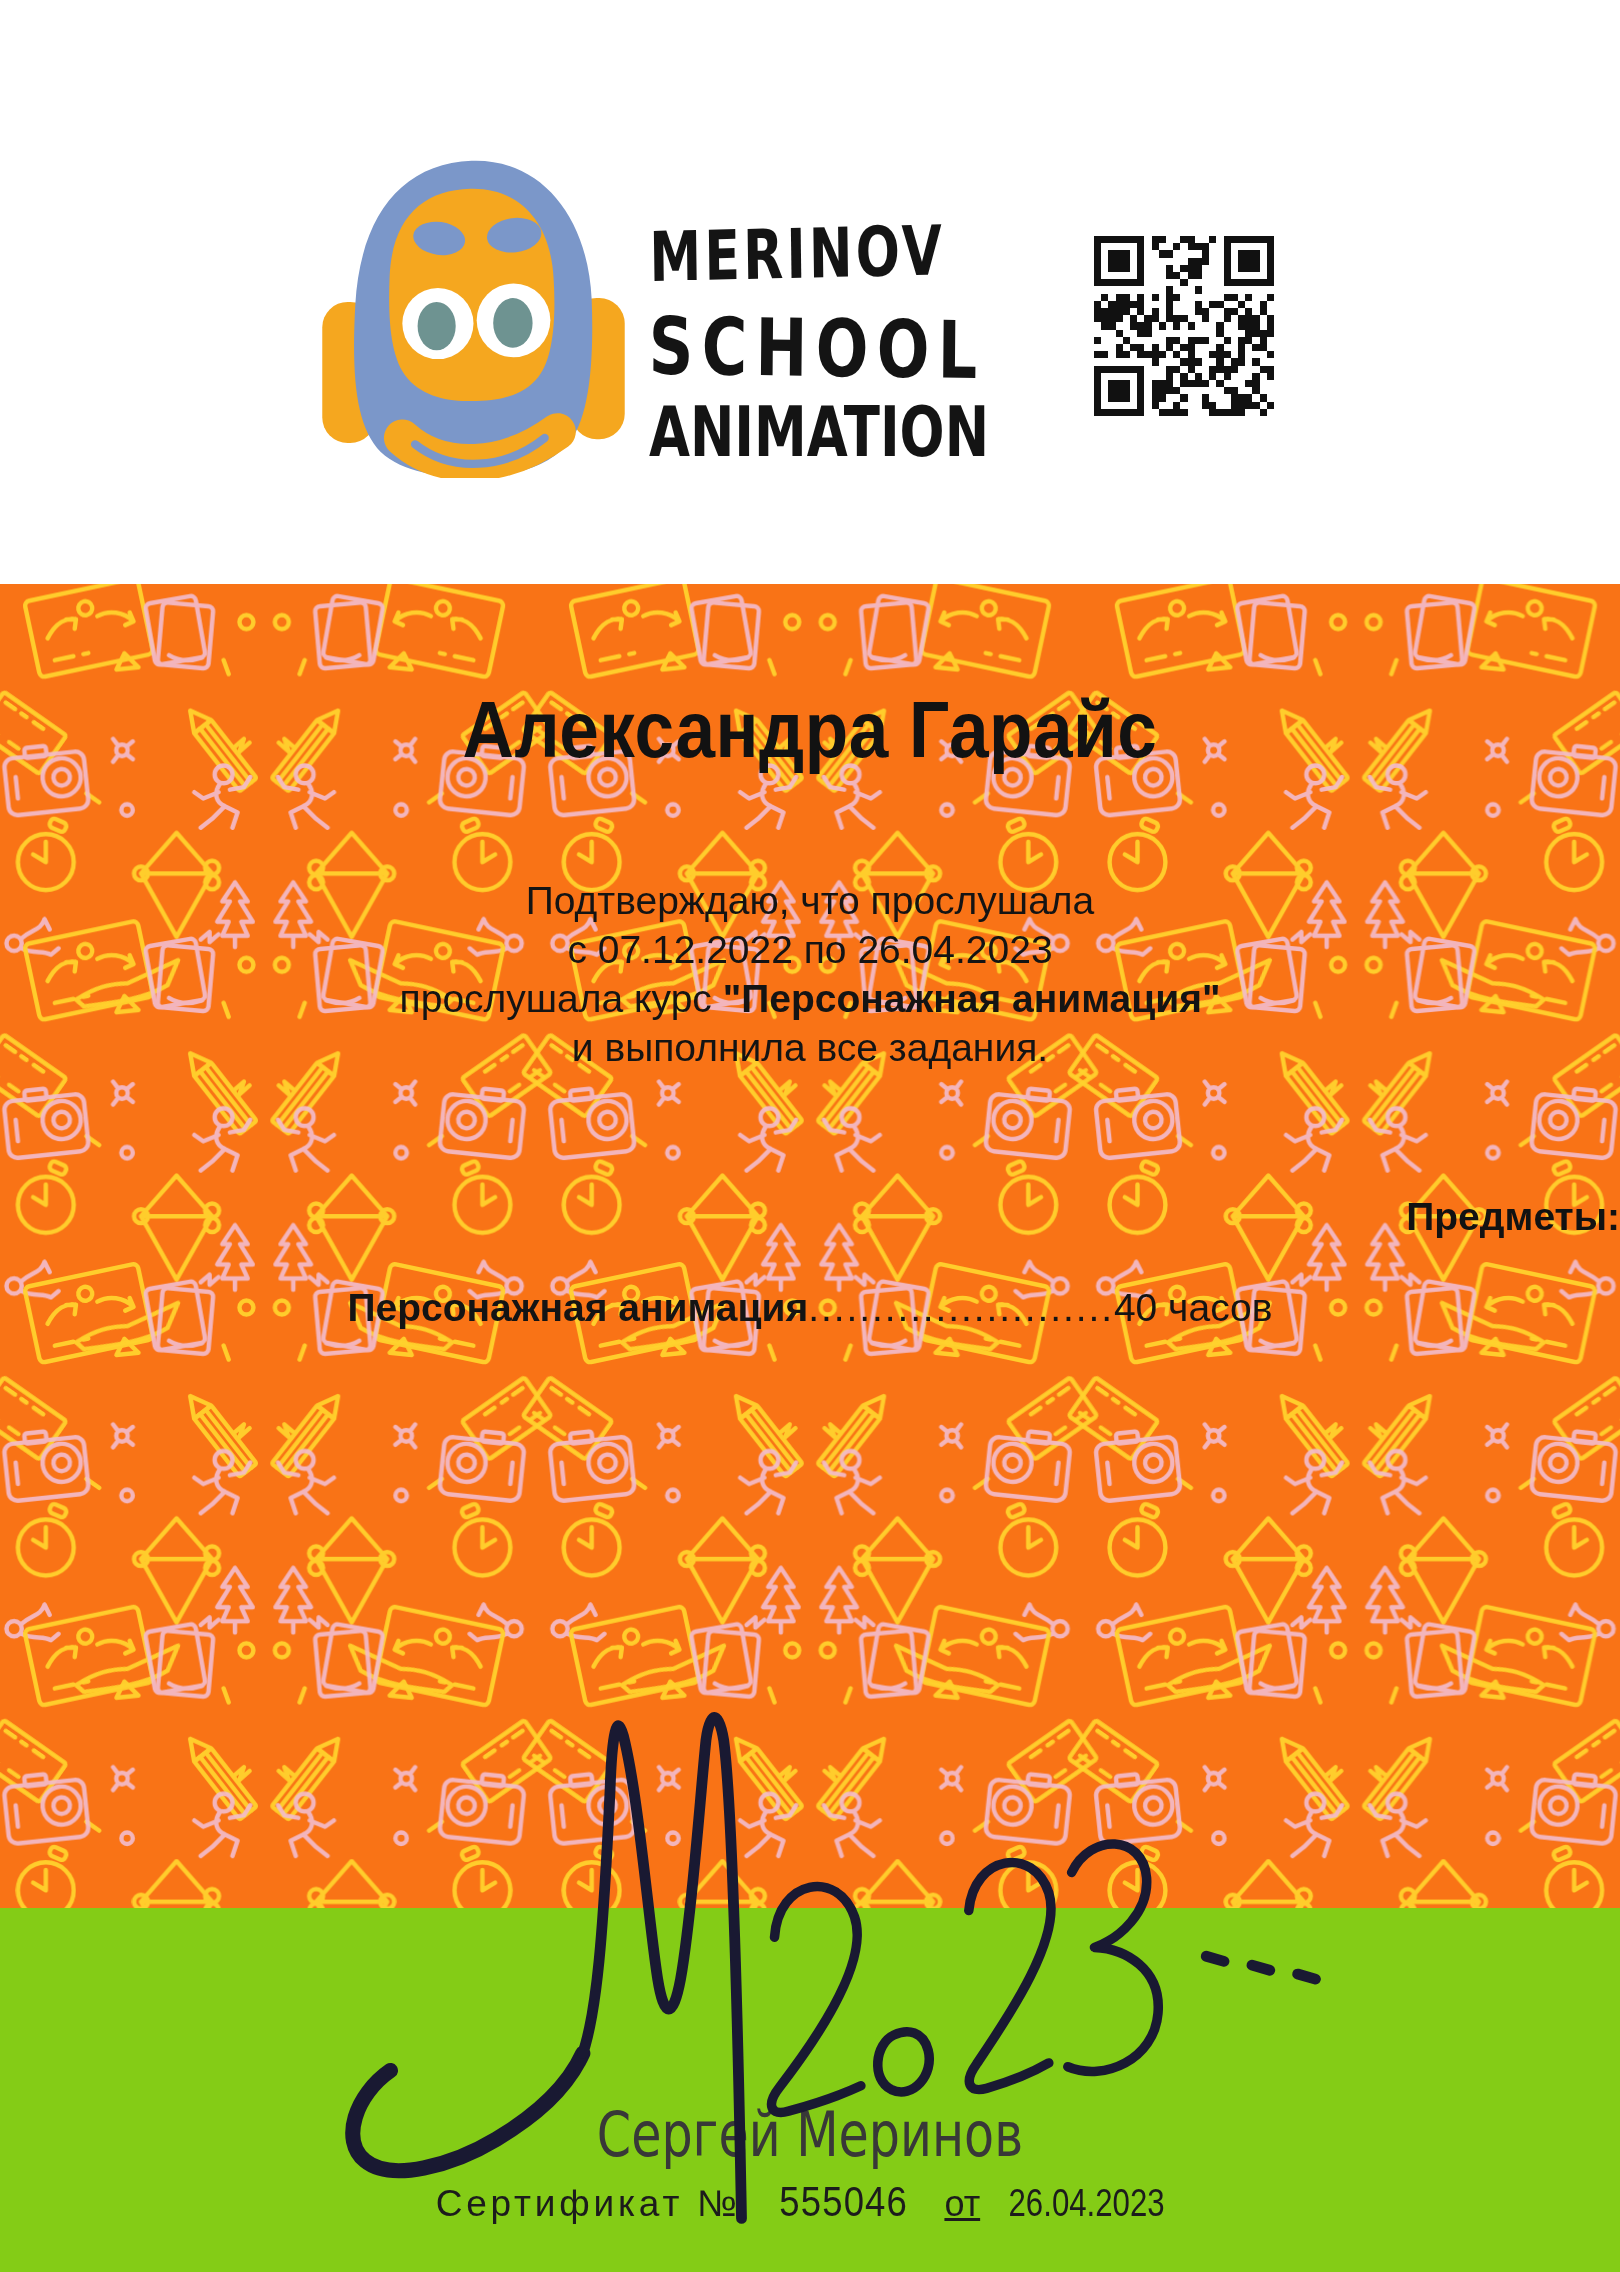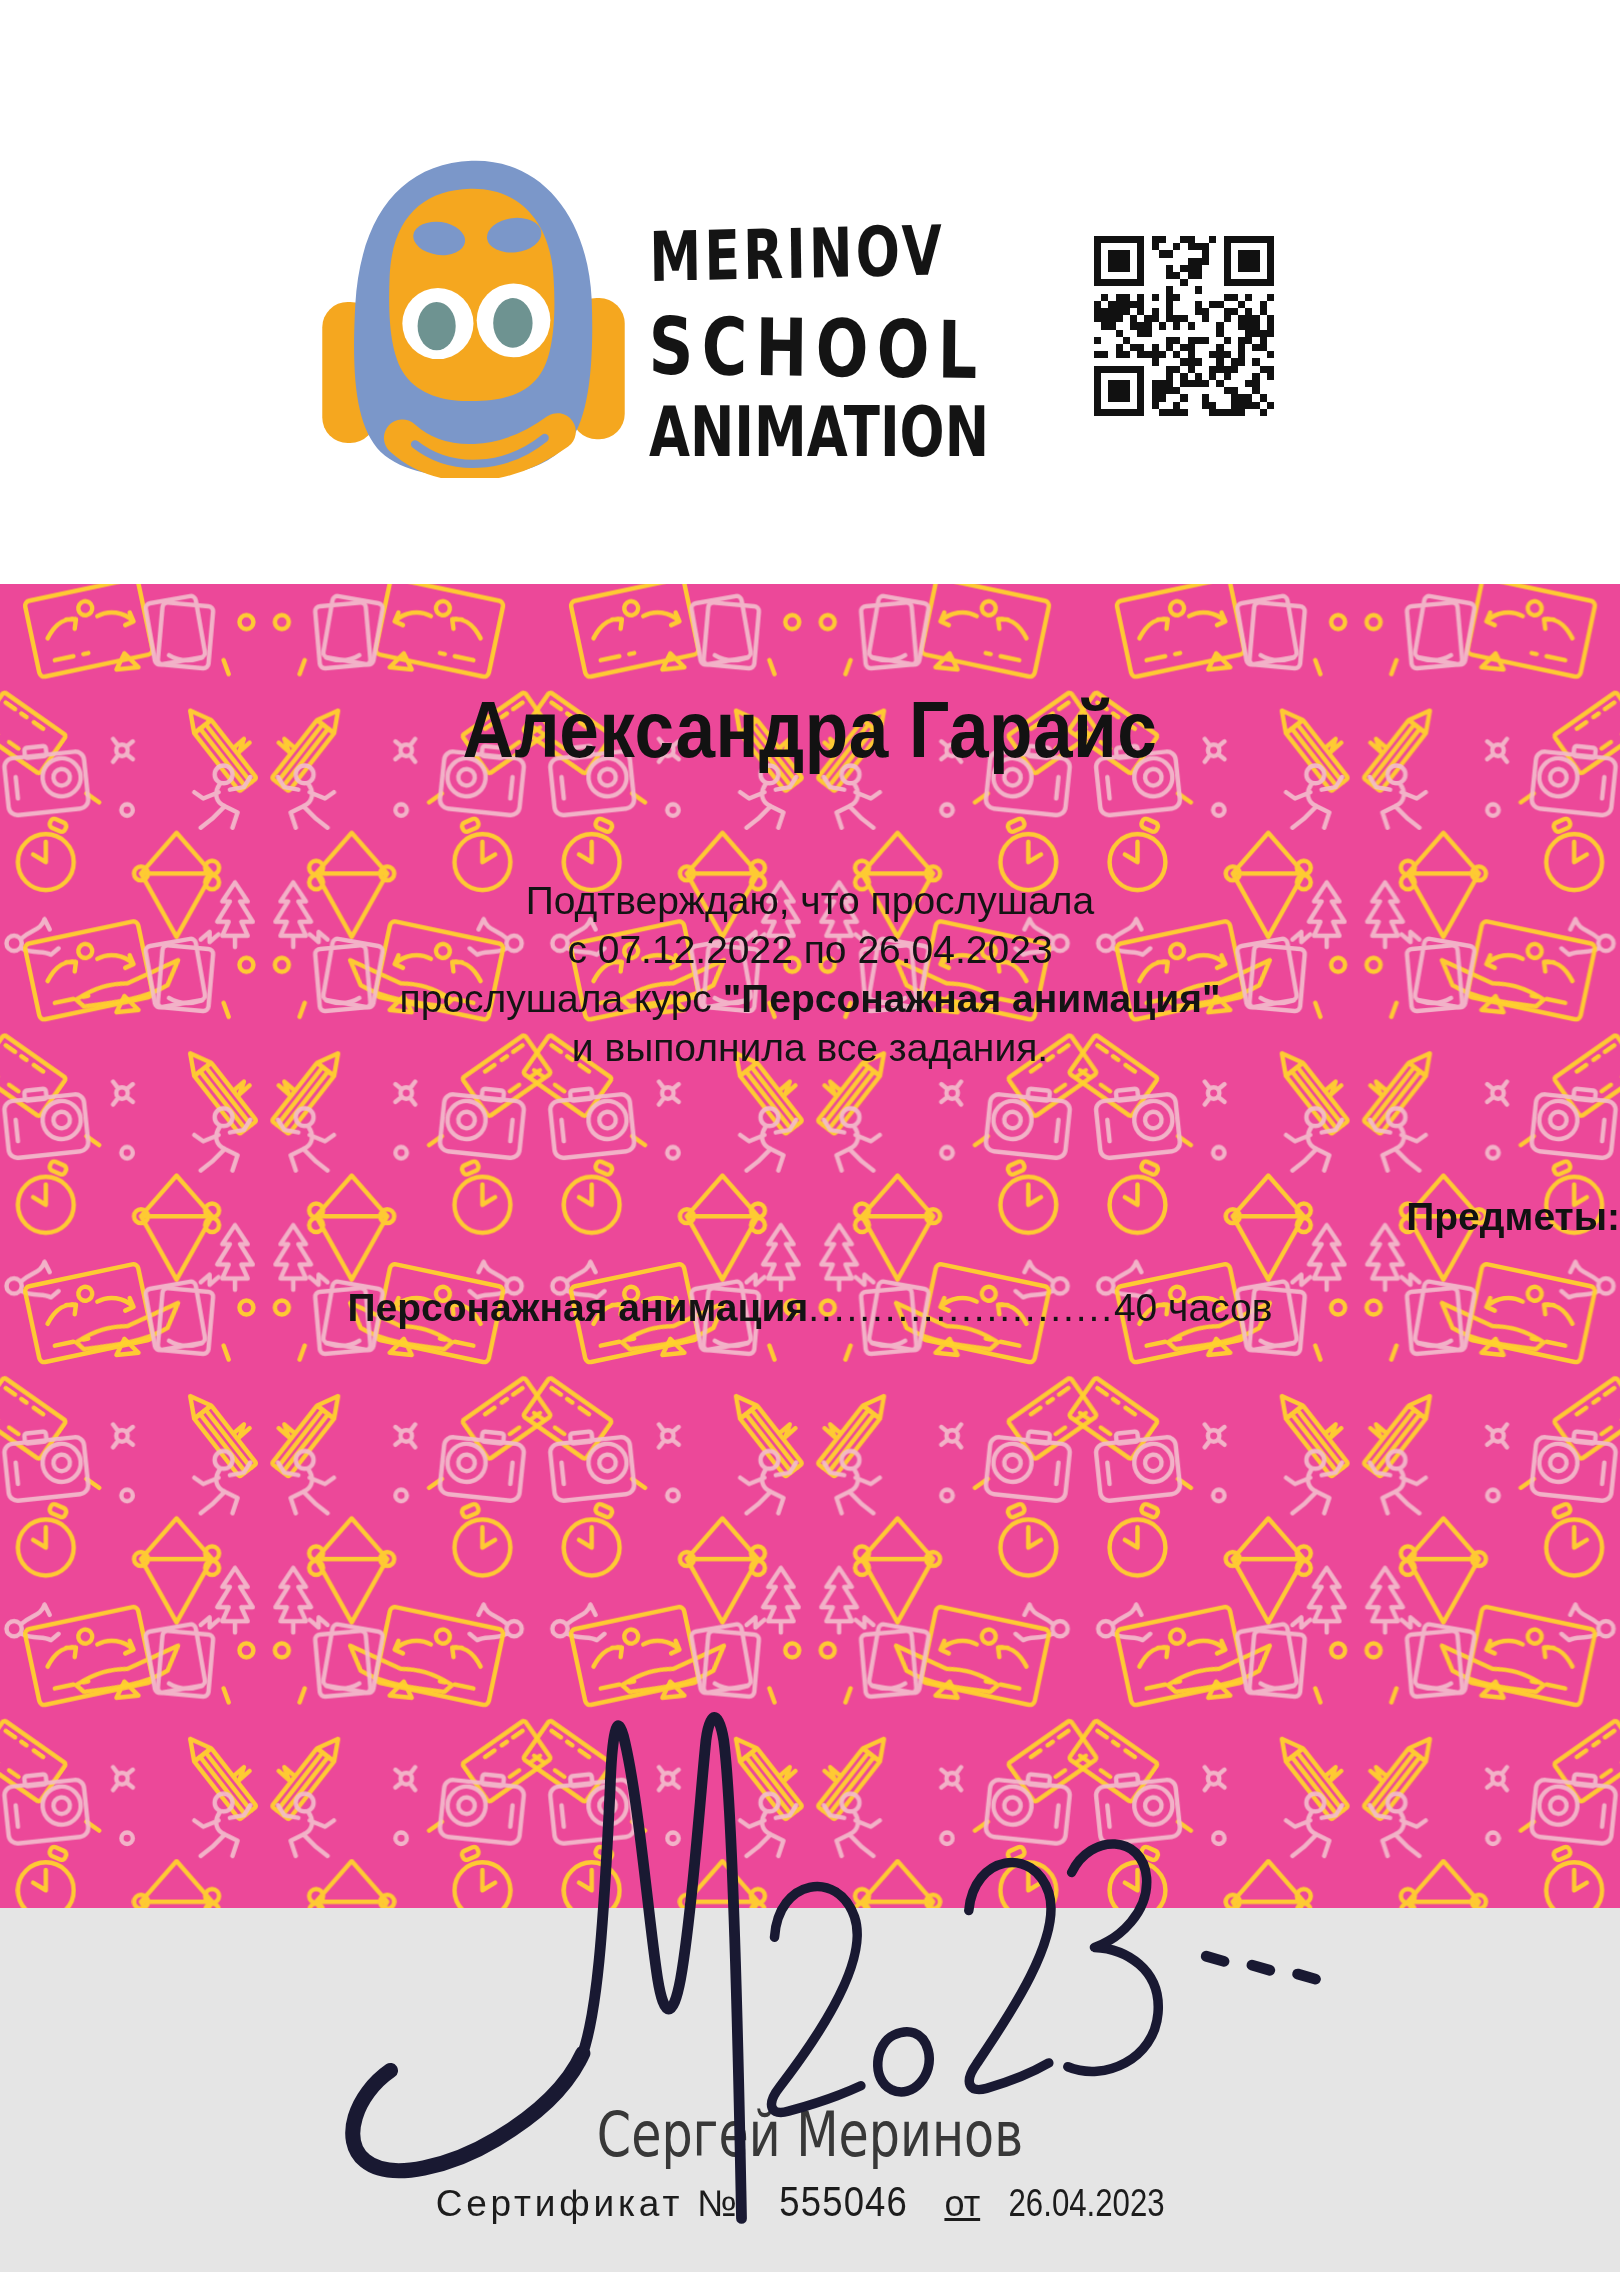--- a/index.html
+++ b/index.html
@@ -10,35 +10,35 @@
   .logo-svg{position:absolute;left:321px;top:157px;width:305px;height:321px;}
   .wordmark{position:absolute;left:649px;top:223px;width:394px;color:#141414;
             font-family:"DejaVu Sans",sans-serif;font-weight:700;}
   .wm-line{display:inline-block;transform:scaleY(1.32);transform-origin:left top;white-space:nowrap;}
   .wm-1{font-size:52px;letter-spacing:3.2px;transform:scaleY(1.32) rotate(-1deg);}
   .wm-2{font-size:53px;letter-spacing:0px;margin-top:28px;}
   .wm-3{font-size:62px;letter-spacing:8.3px;margin-top:32px;transform:scaleY(1.28) rotate(0.6deg);}
   .wm-row{line-height:1;}
   .qr-svg{position:absolute;left:1094px;top:236px;width:180px;height:180px;}
   
-  .body-area{position:absolute;left:0;top:584px;width:1620px;height:1324px;background:#ec4899;overflow:hidden;}
+  .body-area{position:absolute;left:0;top:584px;width:1620px;height:1324px;background:#f97316;overflow:hidden;}
   .pattern-svg{position:absolute;left:-9px;top:0;width:1638px;height:1371px;}
   .student-name{position:absolute;left:0;top:100px;width:100%;text-align:center;color:#121212;
                 font-size:79px;font-weight:700;transform:scaleX(0.9);transform-origin:center top;
                 letter-spacing:0.6px;}
   .statement{position:absolute;left:0;top:292px;width:100%;text-align:center;color:#141414;
              font-size:39px;line-height:49px;font-weight:400;}
   .subjects-heading{position:absolute;left:0;top:611px;width:100%;text-align:right;color:#121212;
                     font-size:39px;font-weight:700;}
   .subject-row{position:absolute;left:0;top:702px;width:100%;text-align:center;color:#141414;
                font-size:39px;white-space:nowrap;}
   .subject-row b{font-weight:700;}
   .subject-leader{letter-spacing:1.9px;}
   
-  .footer-area{position:absolute;left:0;top:1908px;width:1620px;height:365px;background:#e5e5e5;}
+  .footer-area{position:absolute;left:0;top:1908px;width:1620px;height:365px;background:#84cc16;}
   .signer-name{position:absolute;left:0;top:194px;width:100%;text-align:center;color:#383838;
                font-family:"DejaVu Sans",sans-serif;font-size:63px;font-weight:400;
                transform:scaleX(0.78);transform-origin:center top;line-height:1.05;}
   .cert-line{position:absolute;left:0;top:269px;width:100%;display:flex;justify-content:center;
              align-items:baseline;color:#1c1c1c;}
   .cert-label{font-size:37px;letter-spacing:3.8px;}
   .cert-number{font-size:43px;display:inline-block;transform:scaleX(0.85);transform-origin:center bottom;
                margin-left:27px;letter-spacing:1.3px;}
   .cert-ot{font-size:36px;margin-left:25.4px;text-decoration:underline;}
   .cert-date{font-size:39px;display:inline-block;transform:scaleX(0.8);transform-origin:center bottom;

